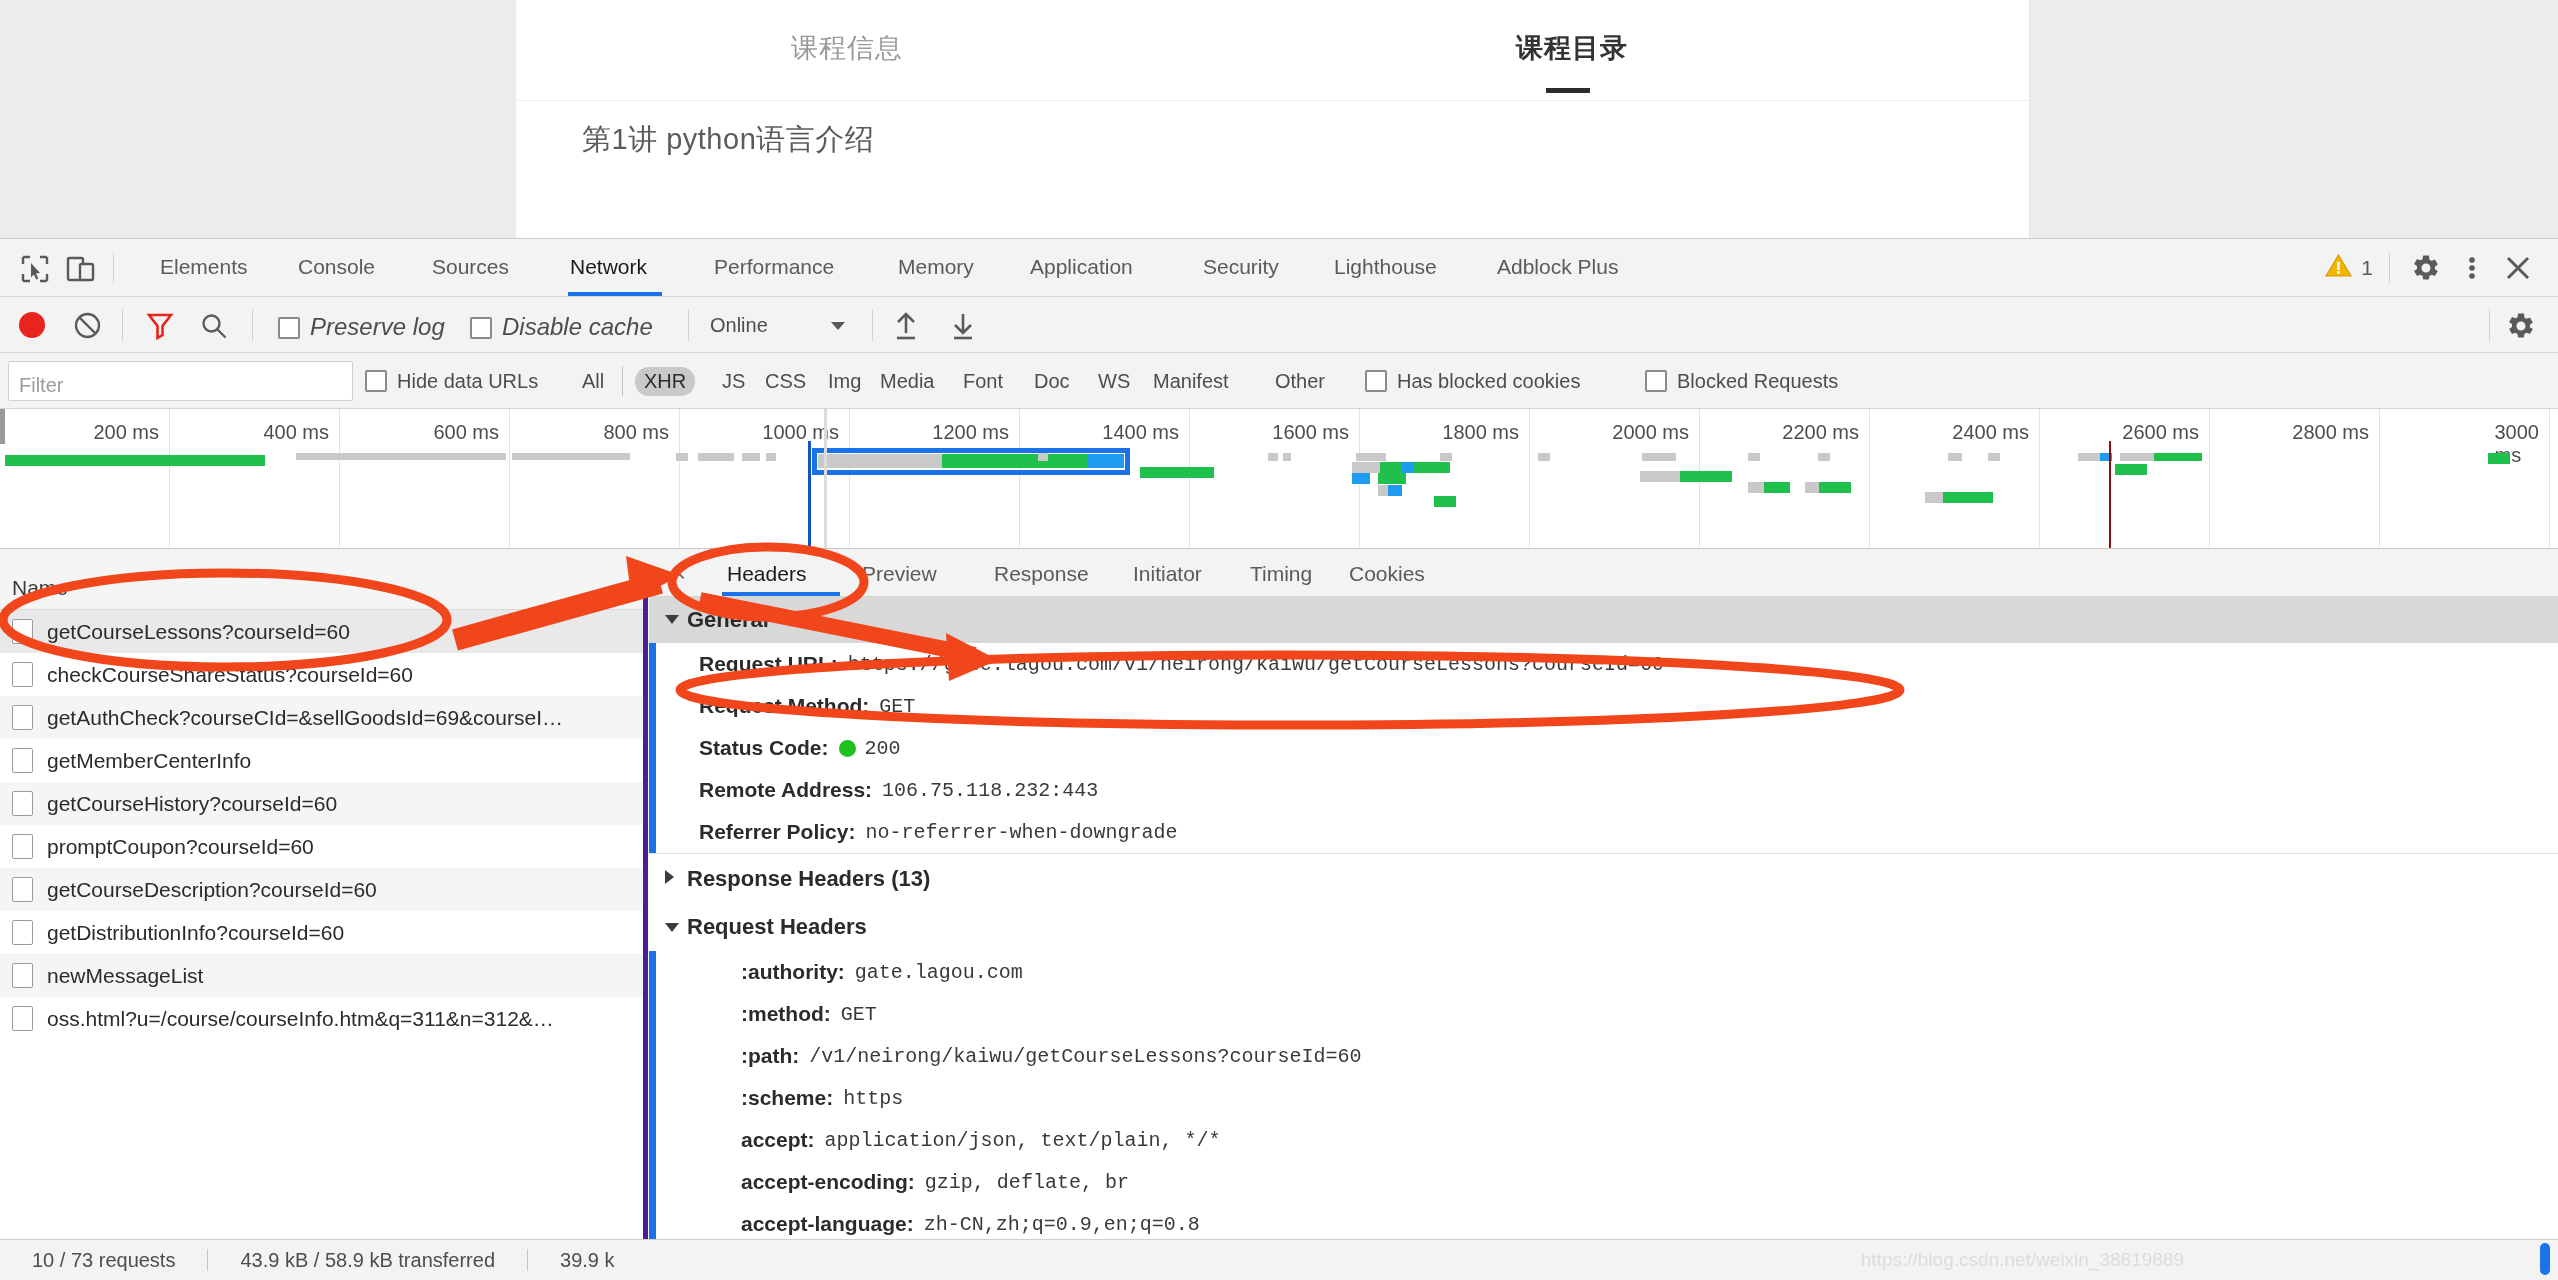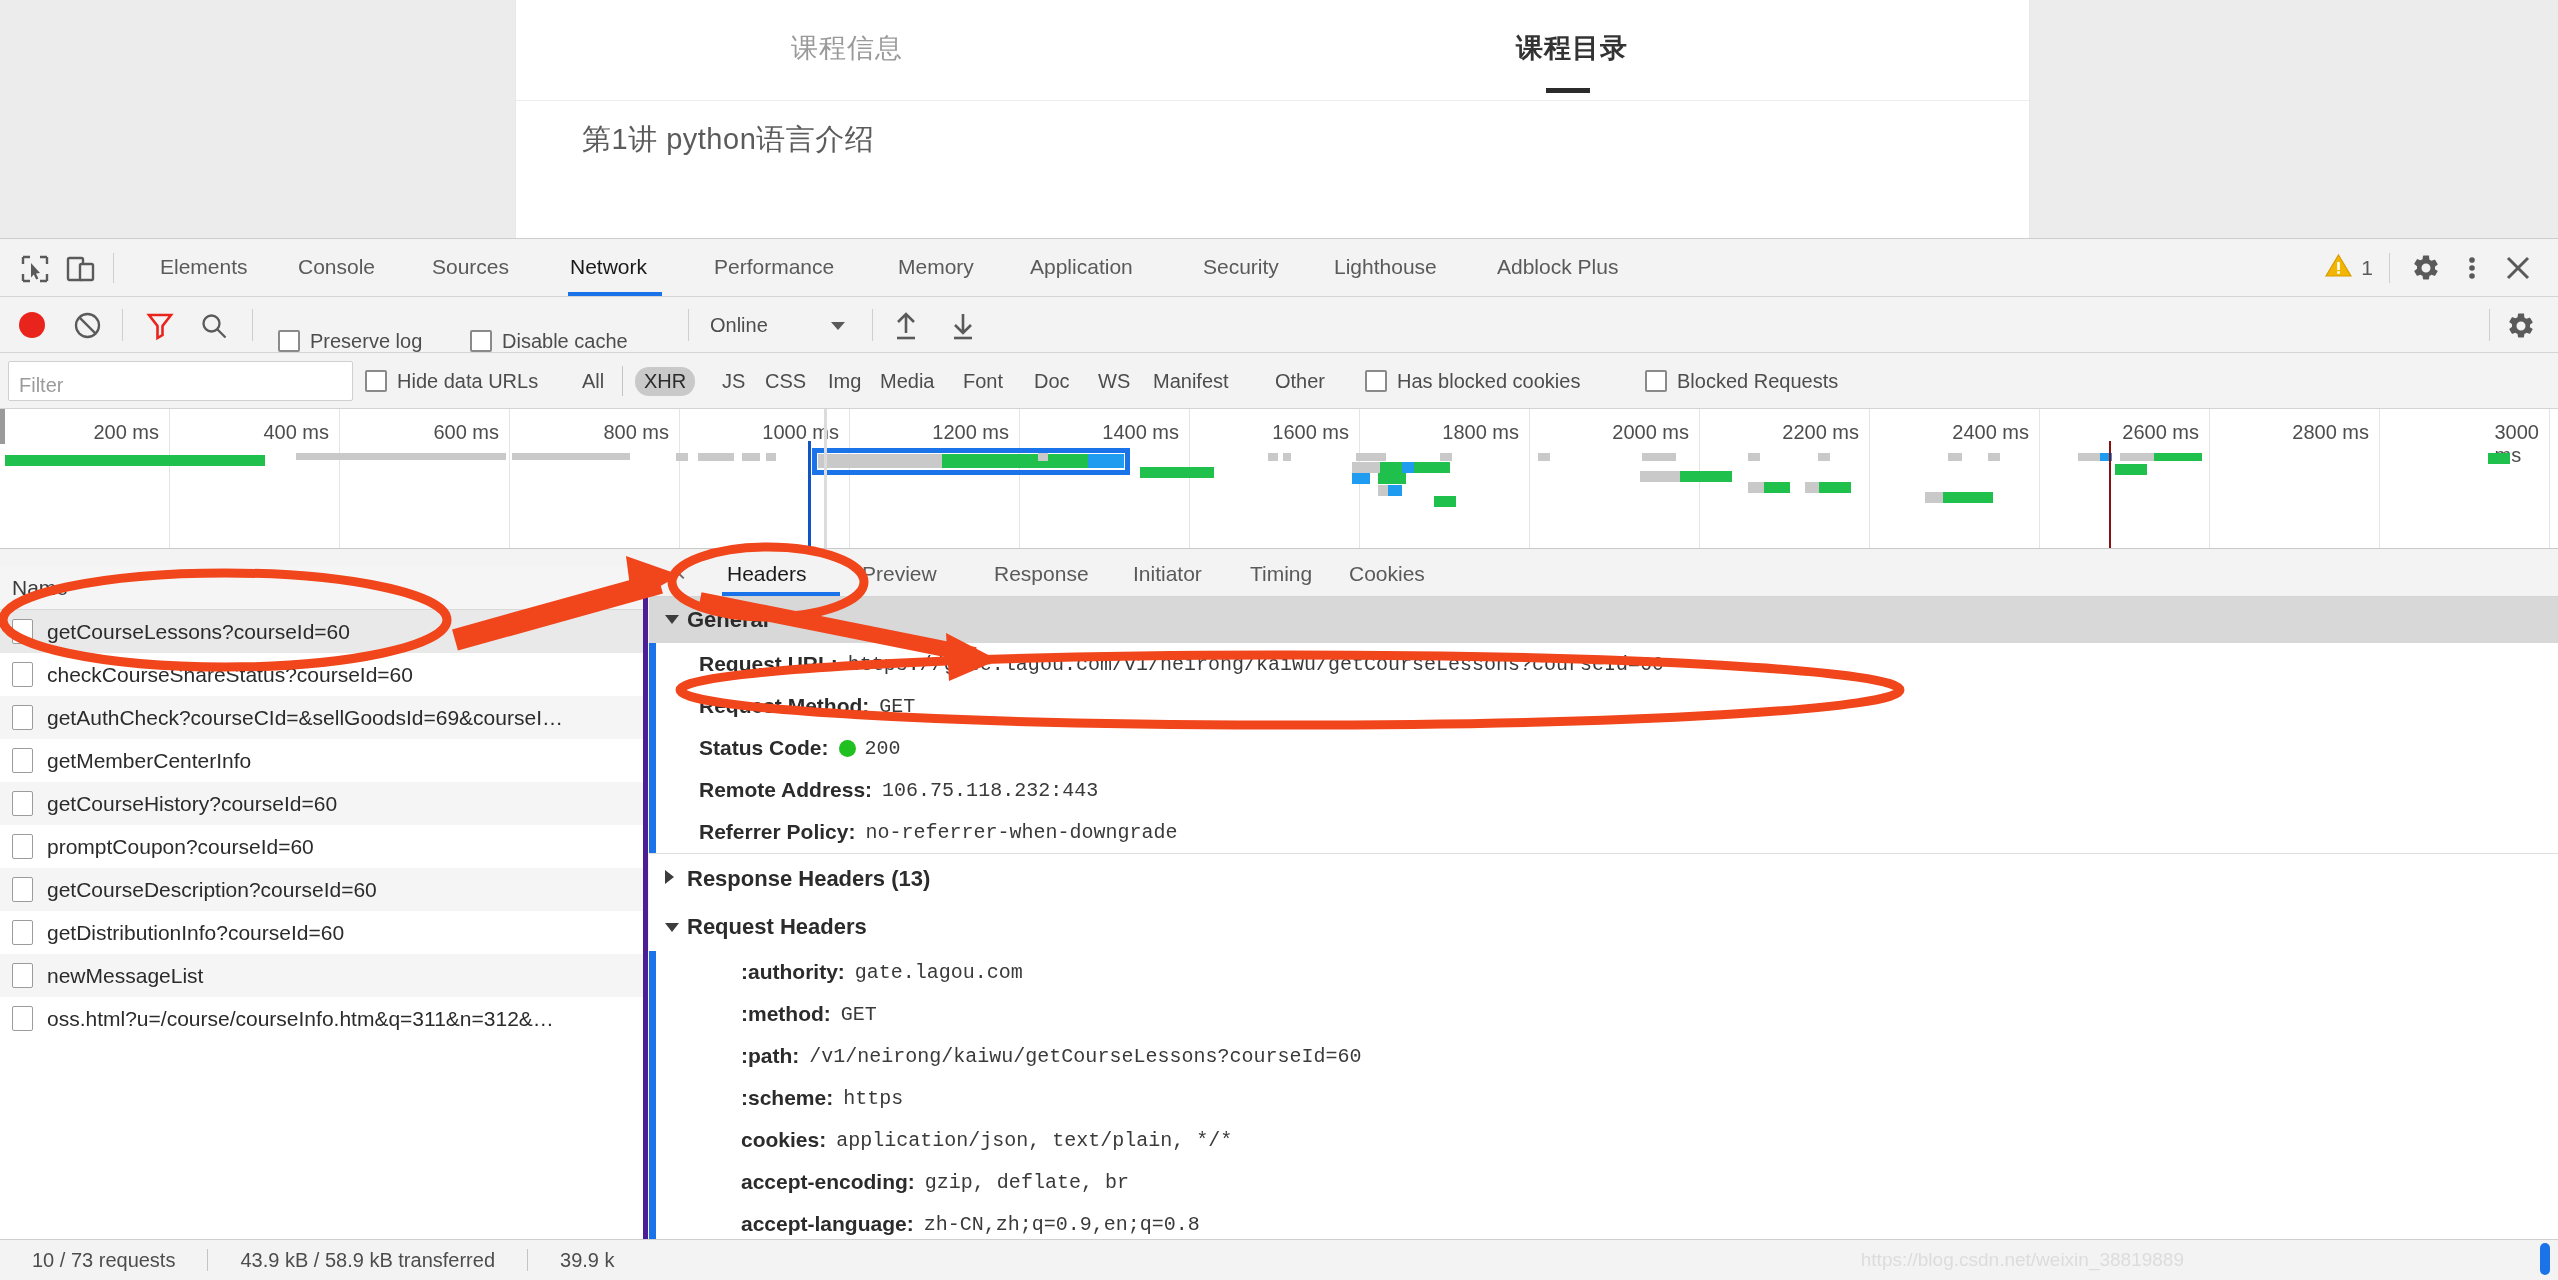--- a/index.html
+++ b/index.html
@@ -43,21 +43,21 @@
 
   
   .dt-controls { position: relative; height: 56px; border-bottom: 1px solid #d4d4d4; background: #f3f3f3; }
   .rec-dot { position: absolute; left: 19px; top: 15px; width: 26px; height: 26px; border-radius: 50%; background: #e8241c; }
   .clear-ico { position: absolute; left: 74px; top: 15px; width: 27px; height: 27px; }
   .ctl-sep { position: absolute; top: 12px; width: 1px; height: 32px; background: #cfcfcf; }
   .filter-ico { position: absolute; left: 146px; top: 14px; width: 28px; height: 30px; }
   .search-ico { position: absolute; left: 200px; top: 15px; width: 28px; height: 28px; }
   .cb { display: inline-block; width: 22px; height: 22px; border: 2px solid #8a8a8a; background: #fff;
         border-radius: 2px; vertical-align: -4px; }
-  .ctl-label { position: absolute; top: 33px; font-size: 20px; color: #4d4d4d; white-space: nowrap; }
+  .ctl-label { position: absolute; top: 16px; font-size: 24px; color: #4d4d4d; white-space: nowrap; font-style: italic; }
   .ctl-label .cb { margin-right: 10px; }
   .throttle { position: absolute; top: 17px; font-size: 20px; color: #4d4d4d; }
   .caret-dn { position: absolute; top: 25px; width: 0; height: 0; border-left: 7px solid transparent;
               border-right: 7px solid transparent; border-top: 8px solid #5a5a5a; }
   .arrow-up, .arrow-dn { position: absolute; top: 14px; width: 26px; height: 30px; }
   .gear-right { position: absolute; right: 22px; top: 14px; width: 30px; height: 30px; }
   .gear-sep { position: absolute; right: 68px; top: 12px; width: 1px; height: 32px; background: #cfcfcf; }
 
   
   .dt-filters { position: relative; height: 56px; border-bottom: 1px solid #d4d4d4; background: #f3f3f3; }
@@ -490,21 +490,21 @@
         </div>
         <div class="kv ind">
           <span class="k">:path:</span>
           <span class="v">/v1/neirong/kaiwu/getCourseLessons?courseId=60</span>
         </div>
         <div class="kv ind">
           <span class="k">:scheme:</span>
           <span class="v">https</span>
         </div>
         <div class="kv ind">
-          <span class="k">cookies:</span>
+          <span class="k">accept:</span>
           <span class="v">application/json, text/plain, */*</span>
         </div>
         <div class="kv ind">
           <span class="k">accept-encoding:</span>
           <span class="v">gzip, deflate, br</span>
         </div>
         <div class="kv ind">
           <span class="k">accept-language:</span>
           <span class="v">zh-CN,zh;q=0.9,en;q=0.8</span>
         </div>

